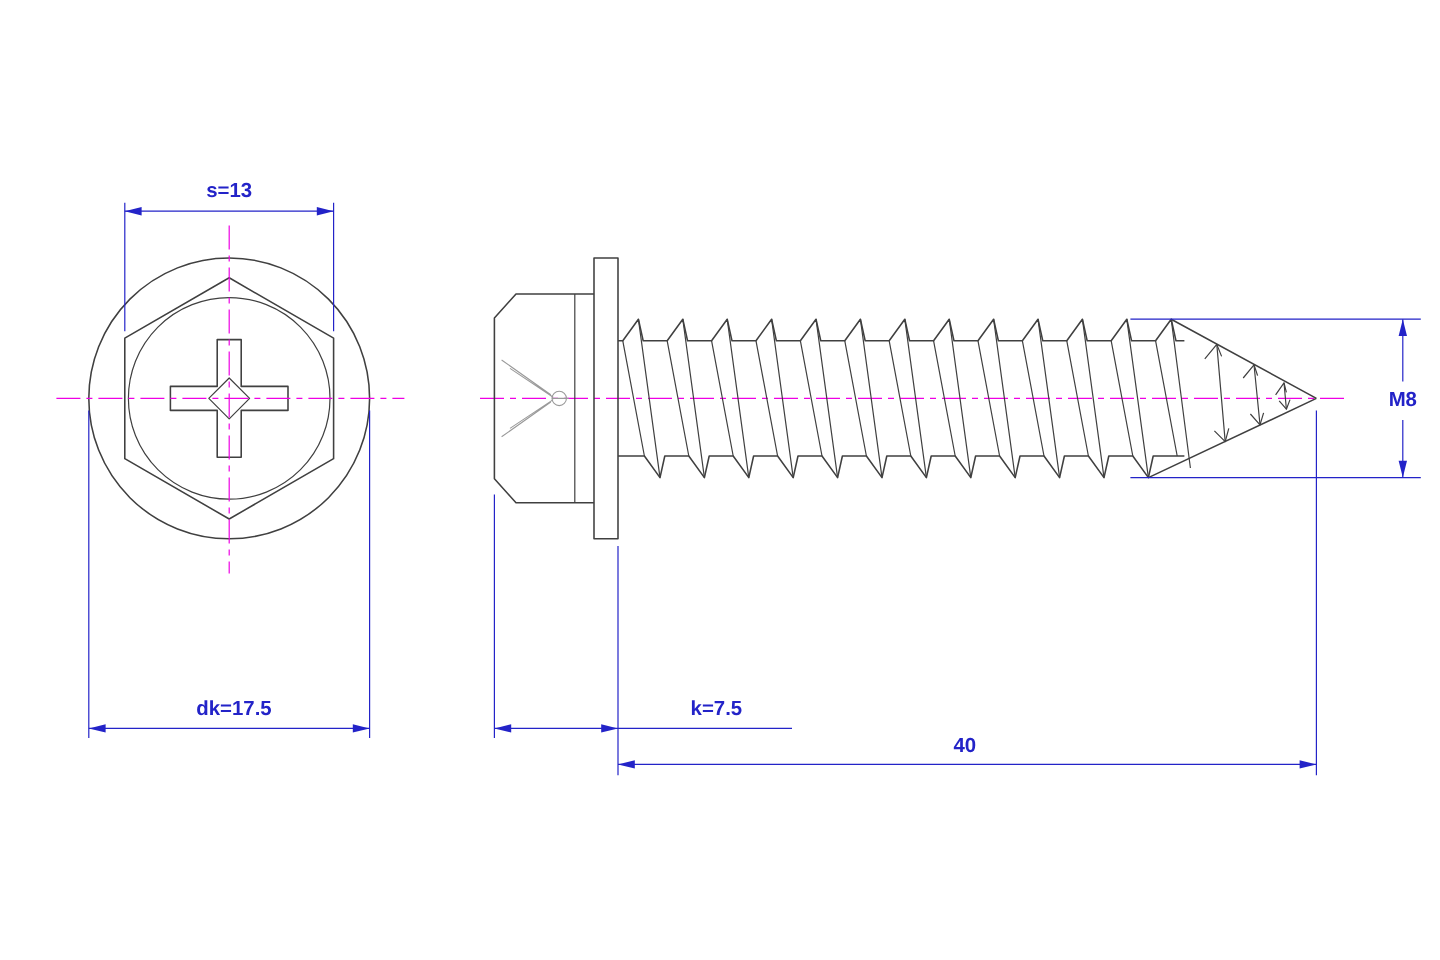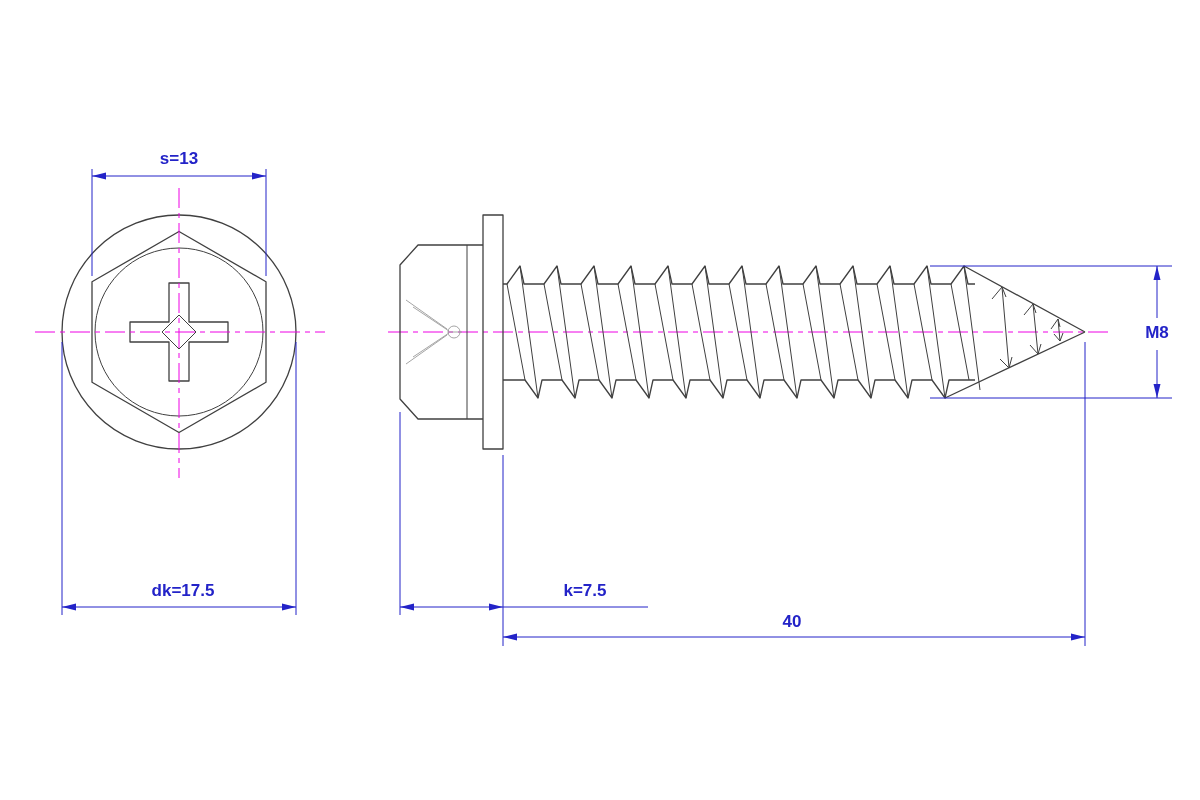--- a/index.html
+++ b/index.html
@@ -1,16 +1,16 @@
 <!DOCTYPE html>
 <html style="--dimension: #2323c8; --centerline: #ee00e4; --outline: #404040; --detail: #9a9a9a;"><head>
 <meta charset="utf-8">
 <style>
   html,body{margin:0;padding:0;background:#fff;}
-  .stage{width:1184px;height:800px;background:#fff;position:relative;overflow:hidden;}
+  .stage{width:1184px;height:800px;background:#fff;position:relative;overflow:hidden;padding-left:12px;}
   svg{display:block;}
   .outline{fill:none;stroke:var(--outline,#404040);stroke-width:1.3;stroke-linejoin:round;}
   .thin{stroke-width:1;}
   .detail{fill:none;stroke:var(--detail,#9a9a9a);stroke-width:0.9;}
   .center{fill:none;stroke:var(--centerline,#ee00e4);stroke-width:1;stroke-dasharray:20 5 5 5;}
   .dim{fill:none;stroke:var(--dimension,#2323c8);stroke-width:1;}
   .arrow{fill:var(--dimension,#2323c8);stroke:none;}
   .dim-text{fill:var(--dimension,#2323c8);font-family:"Liberation Sans",sans-serif;font-size:17px;font-weight:bold;}
 </style>
 </head>

